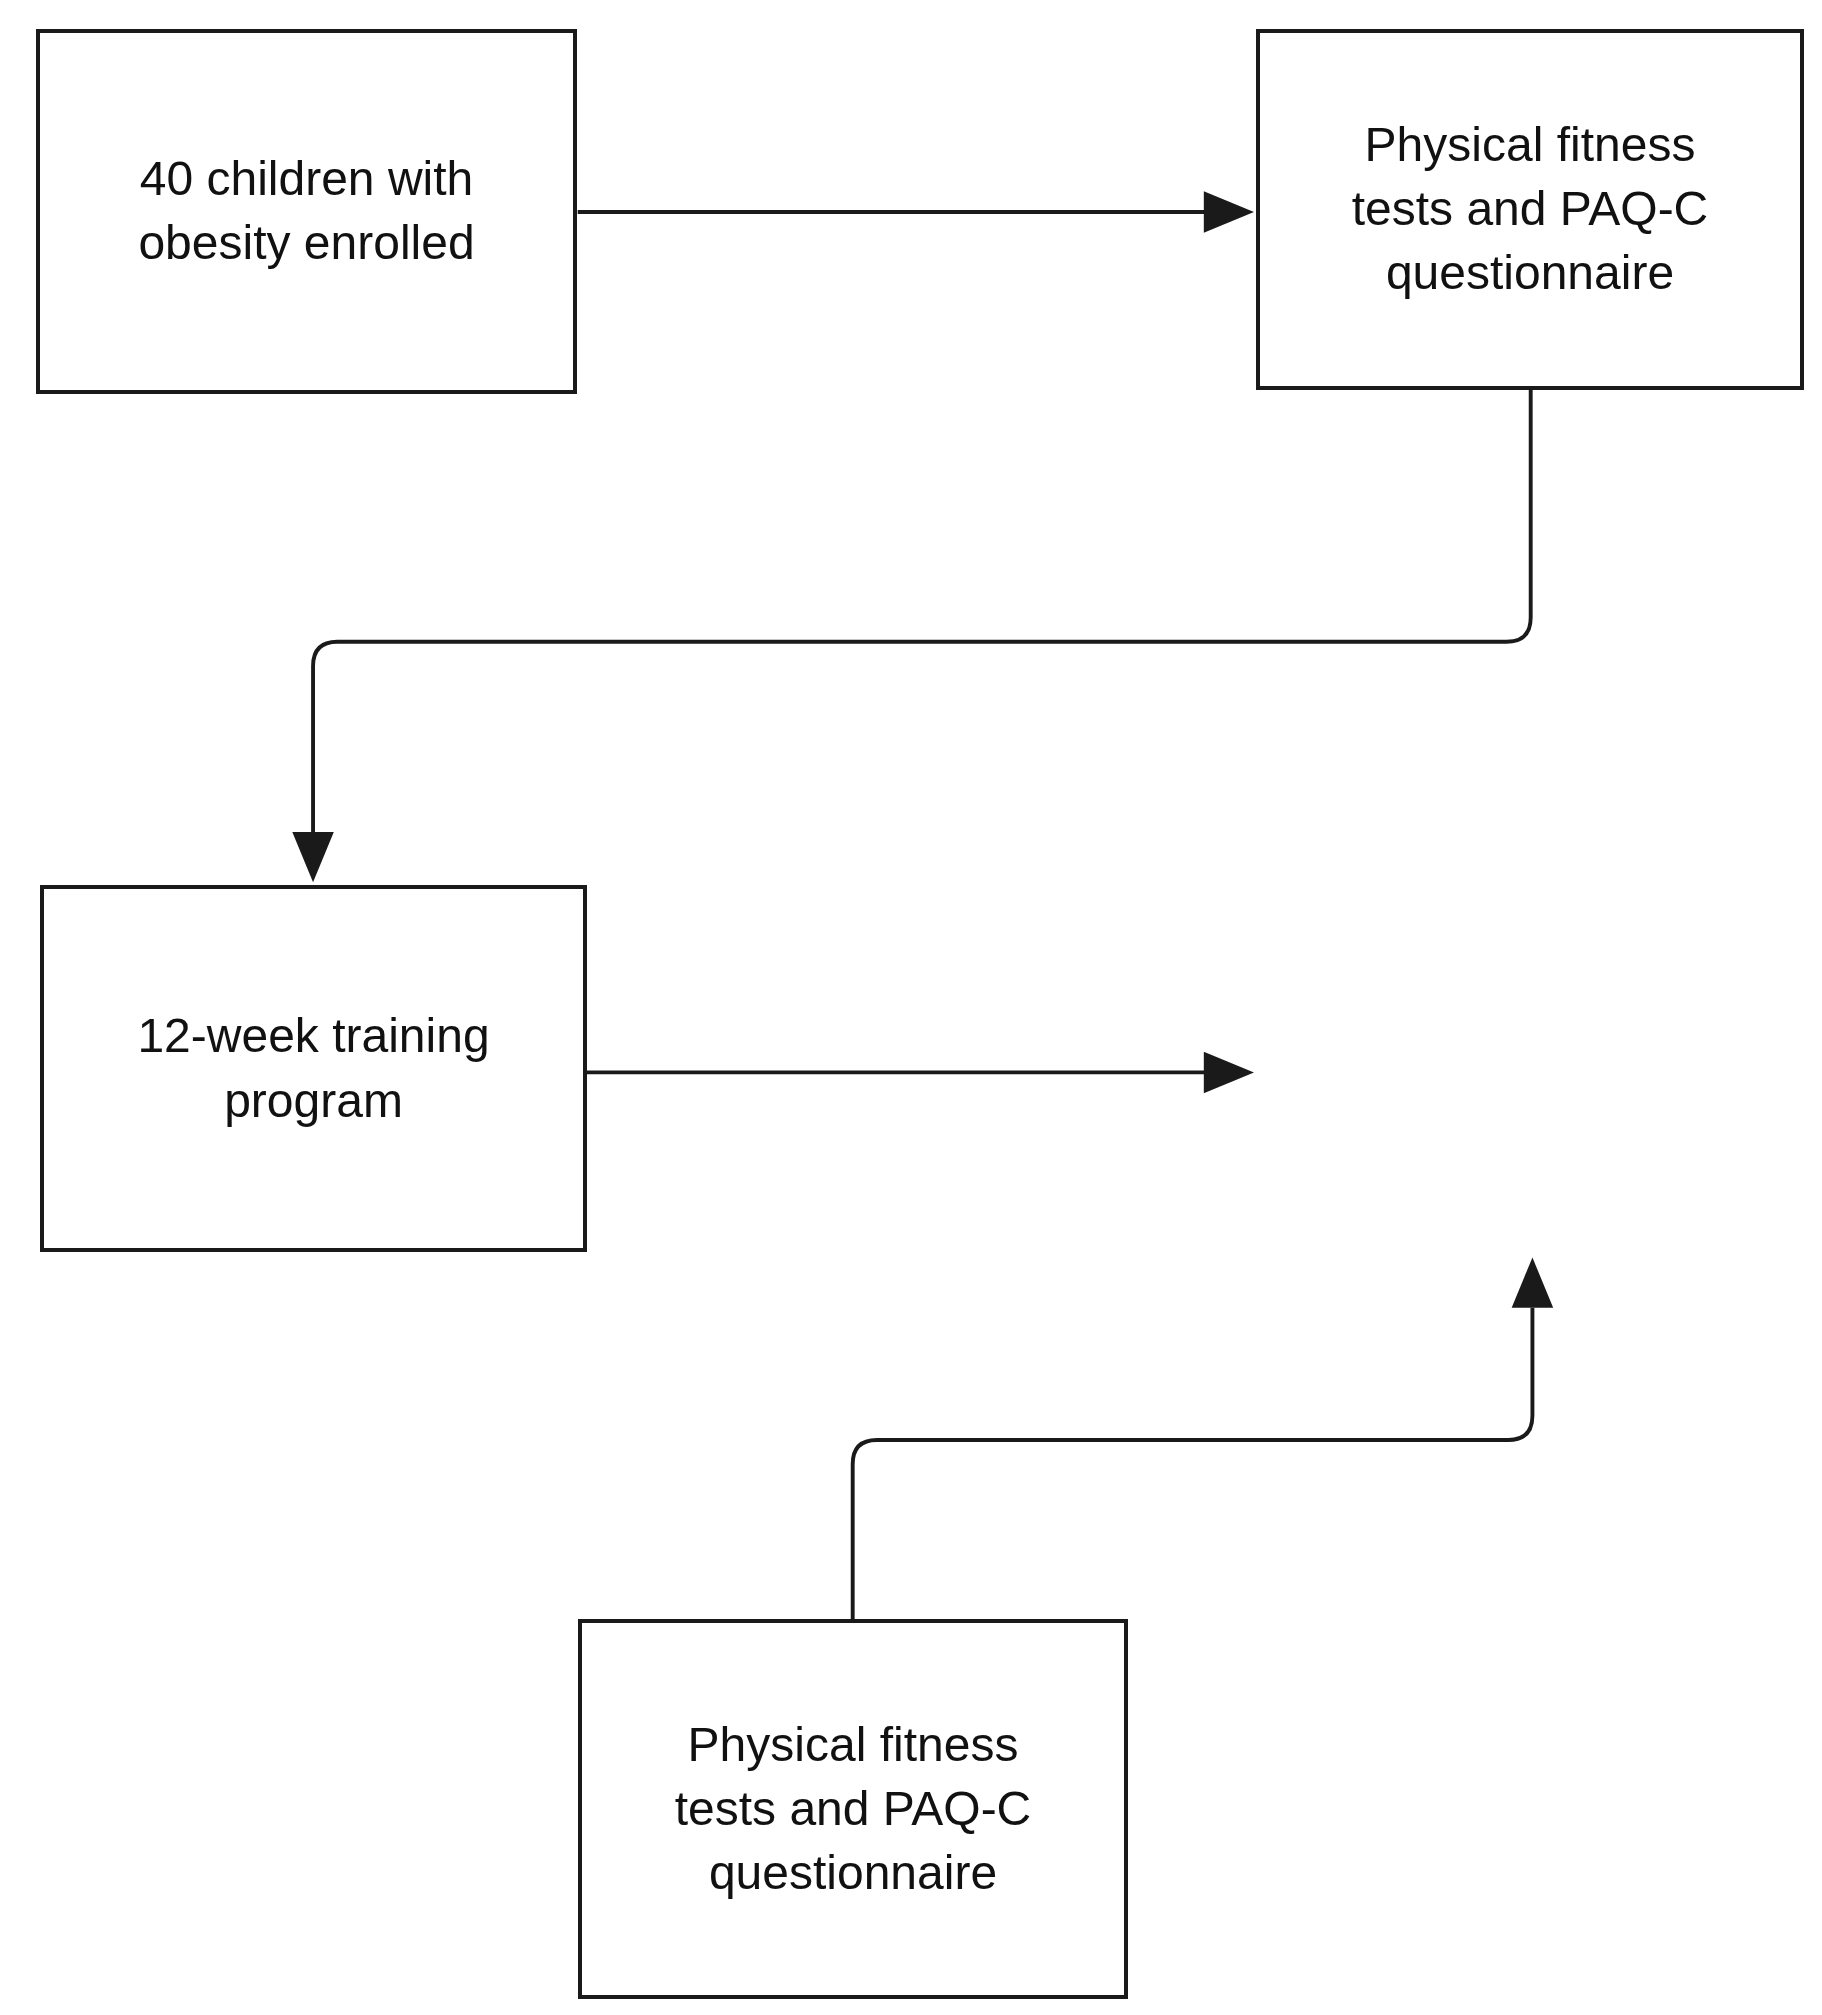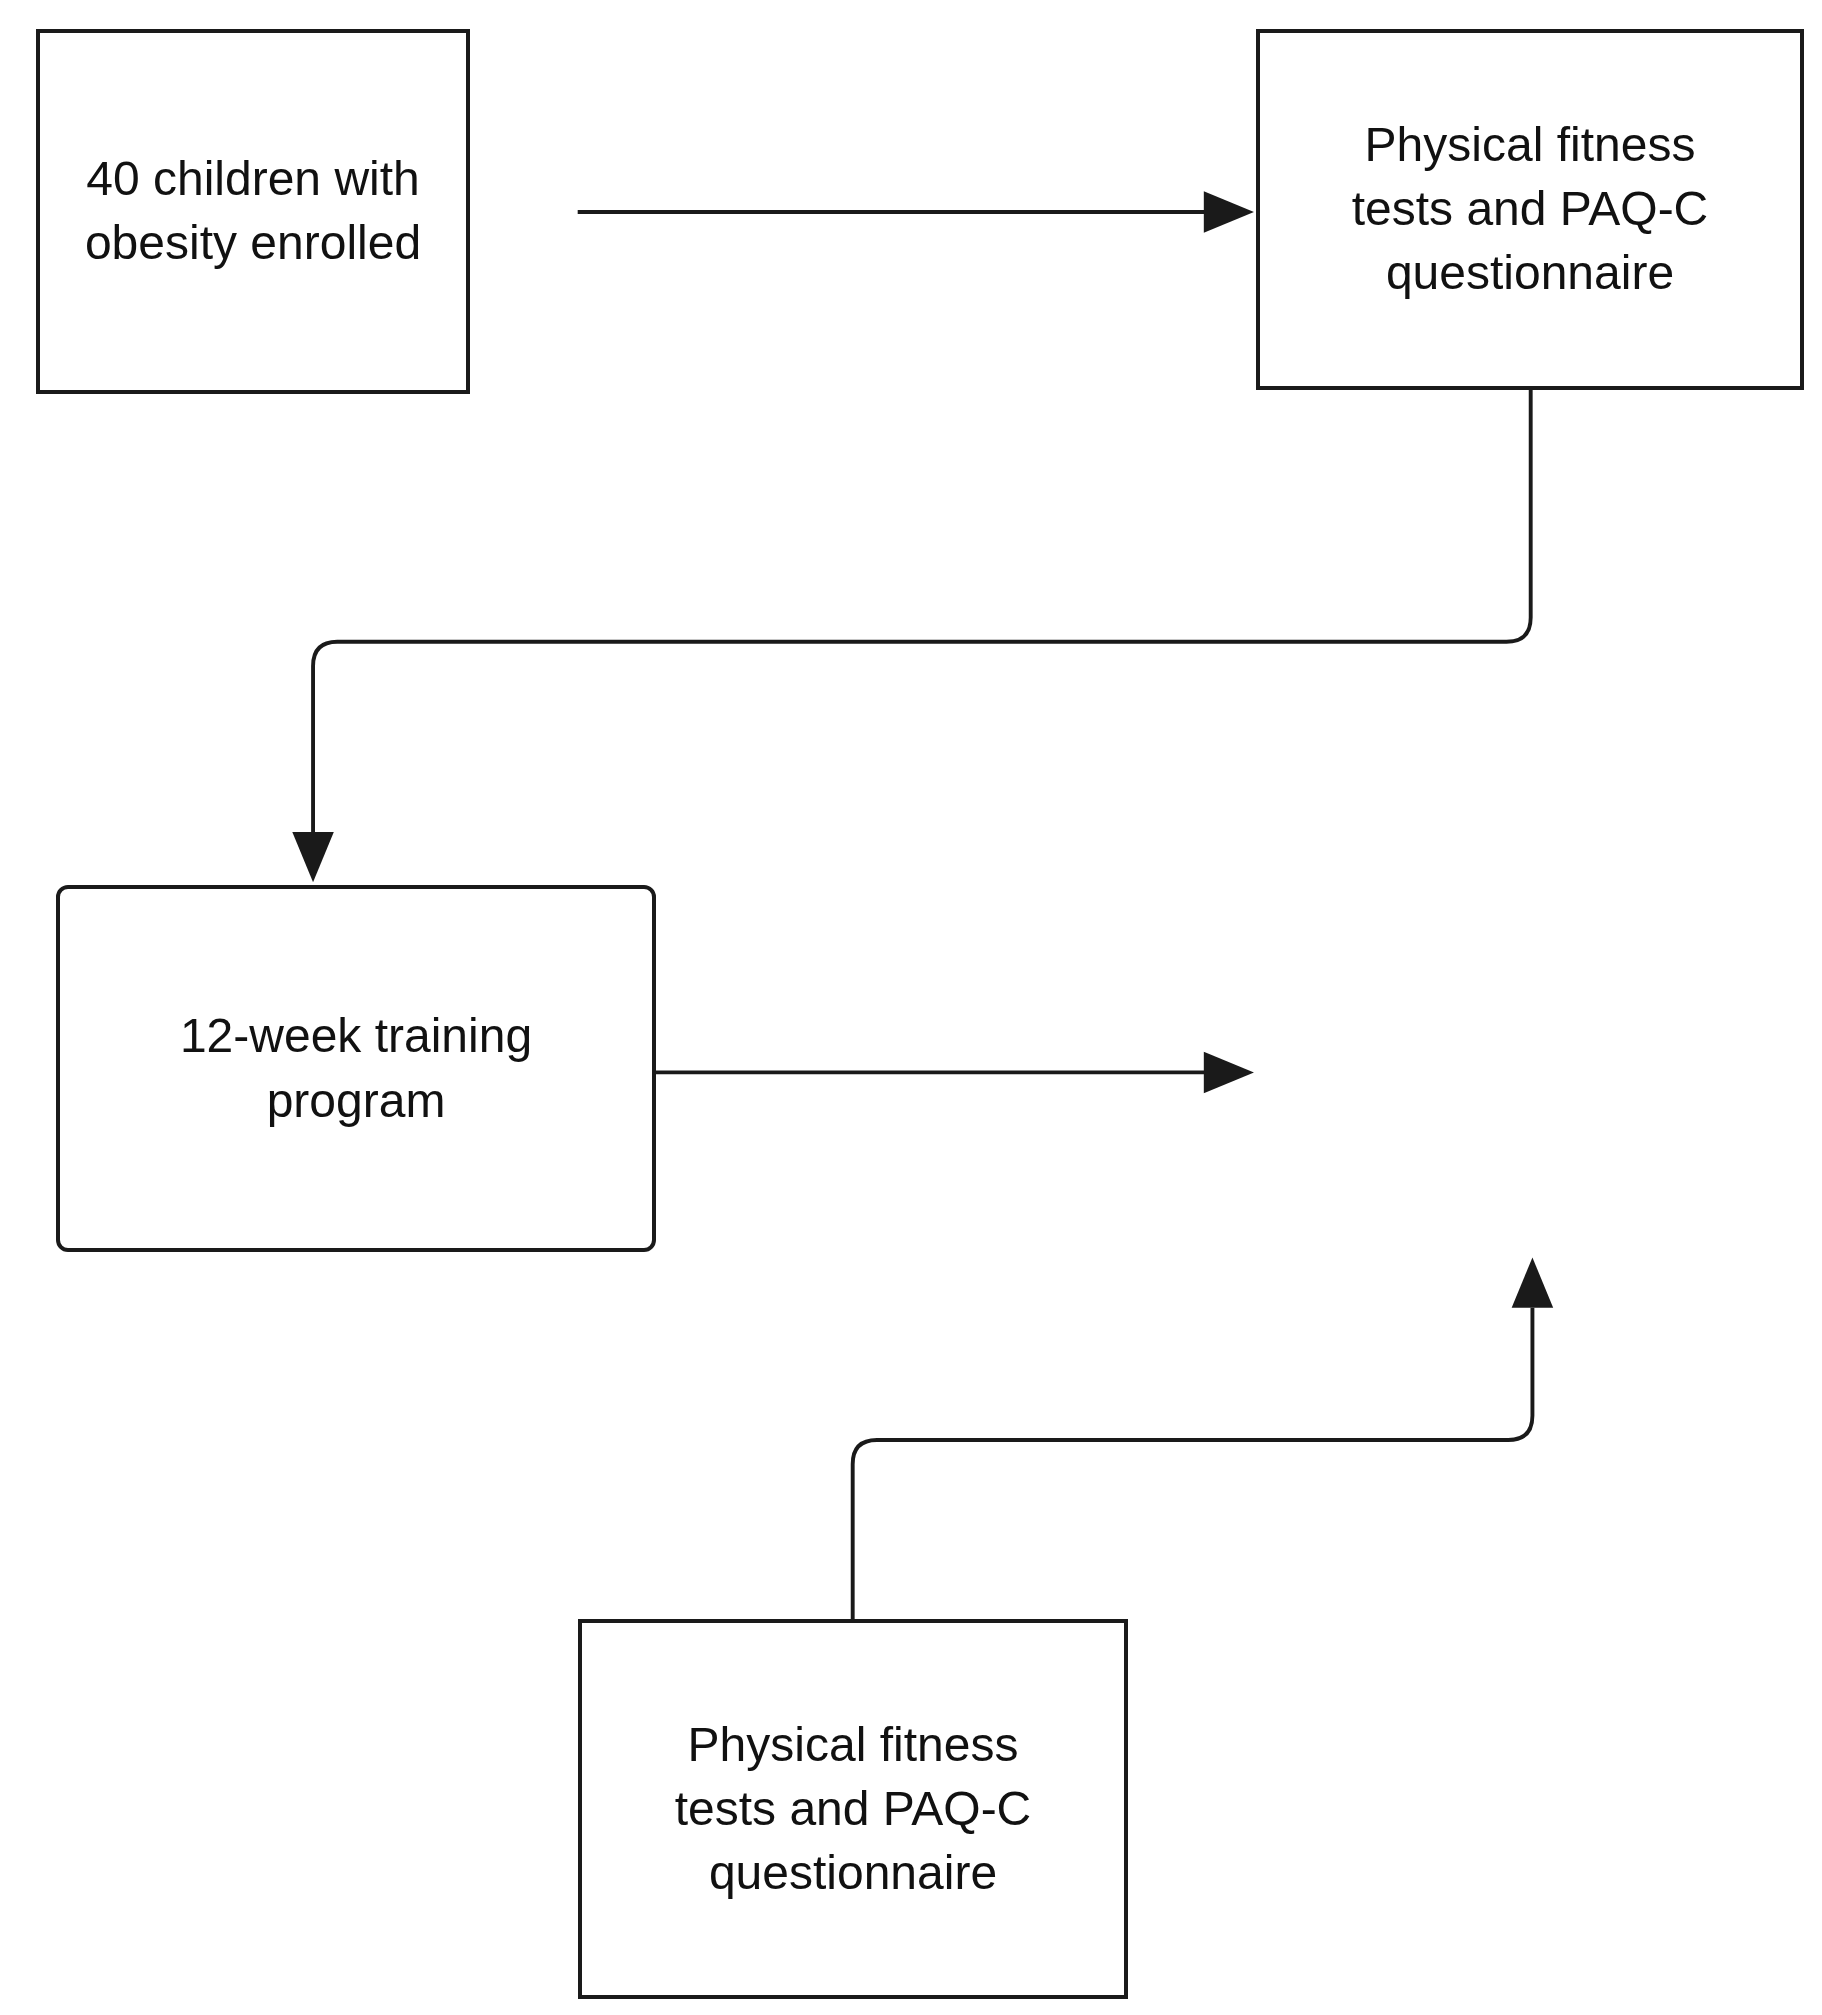--- a/index.html
+++ b/index.html
@@ -21,23 +21,23 @@
     background: #ffffff;
     display: flex;
     align-items: center;
     justify-content: center;
     text-align: center;
     color: #111111;
     font-size: 48px;
     line-height: 1.34;
     white-space: pre-line;
   }
-  #node-enrolled  { left: 36px;   top: 28.5px;   width: 434px; height: 365px; }
+  #node-enrolled  { left: 36px;   top: 28.5px;   width: 541px; height: 365px; }
   #node-pretest   { left: 1256px; top: 28.5px;   width: 548px; height: 361px; }
-  #node-training  { left: 56px;   top: 885px; width: 600px; height: 367px; border-radius: 12px; }
+  #node-training  { left: 40px;   top: 885px; width: 547px; height: 367px; }
   #node-completed { left: 1256px; top: 885px; width: 547px; height: 368px; }
   #node-posttest  { left: 578px;  top: 1619px; width: 550px; height: 380px; }
   #edges {
     position: absolute;
     left: 0;
     top: 0;
     width: 1823px;
     height: 2016px;
     pointer-events: none;
   }

